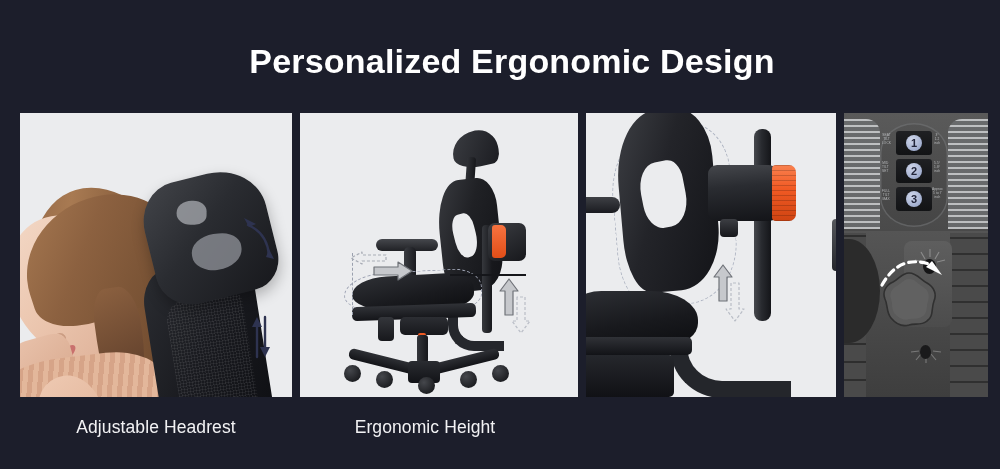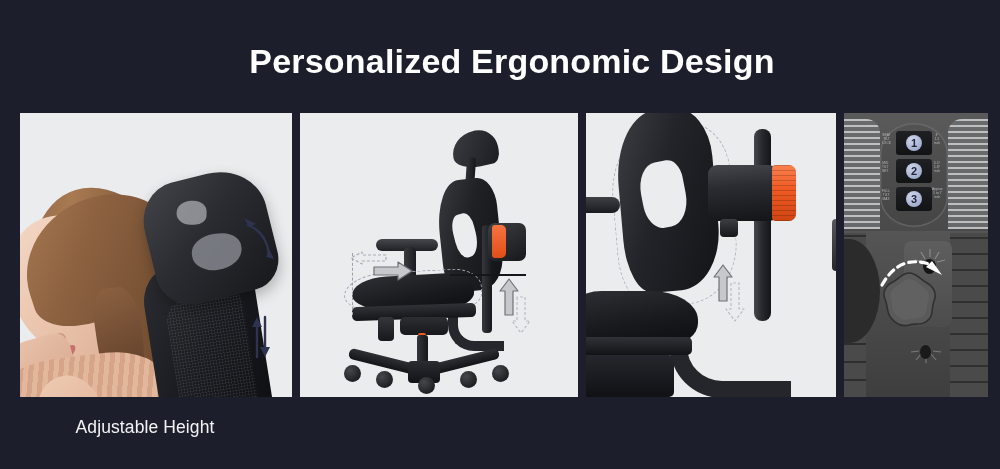--- a/index.html
+++ b/index.html
@@ -650,17 +650,18 @@
           <line x1="3" y1="13" x2="11" y2="12"></line>
           <line x1="33" y1="13" x2="25" y2="12"></line>
         </g>
       </svg>
       <div class="pivot2"></div>
     </div>
 
   </div>
 
   <div class="captions">
-    <div class="cap c3">Adjustable Height</div>
+    <div class="cap c1">Adjustable Headrest</div>
+    <div class="cap c3">Ergonomic Height</div>
     <div class="cap c4"></div>
   </div>
 
 </div>
 
 </body></html>

